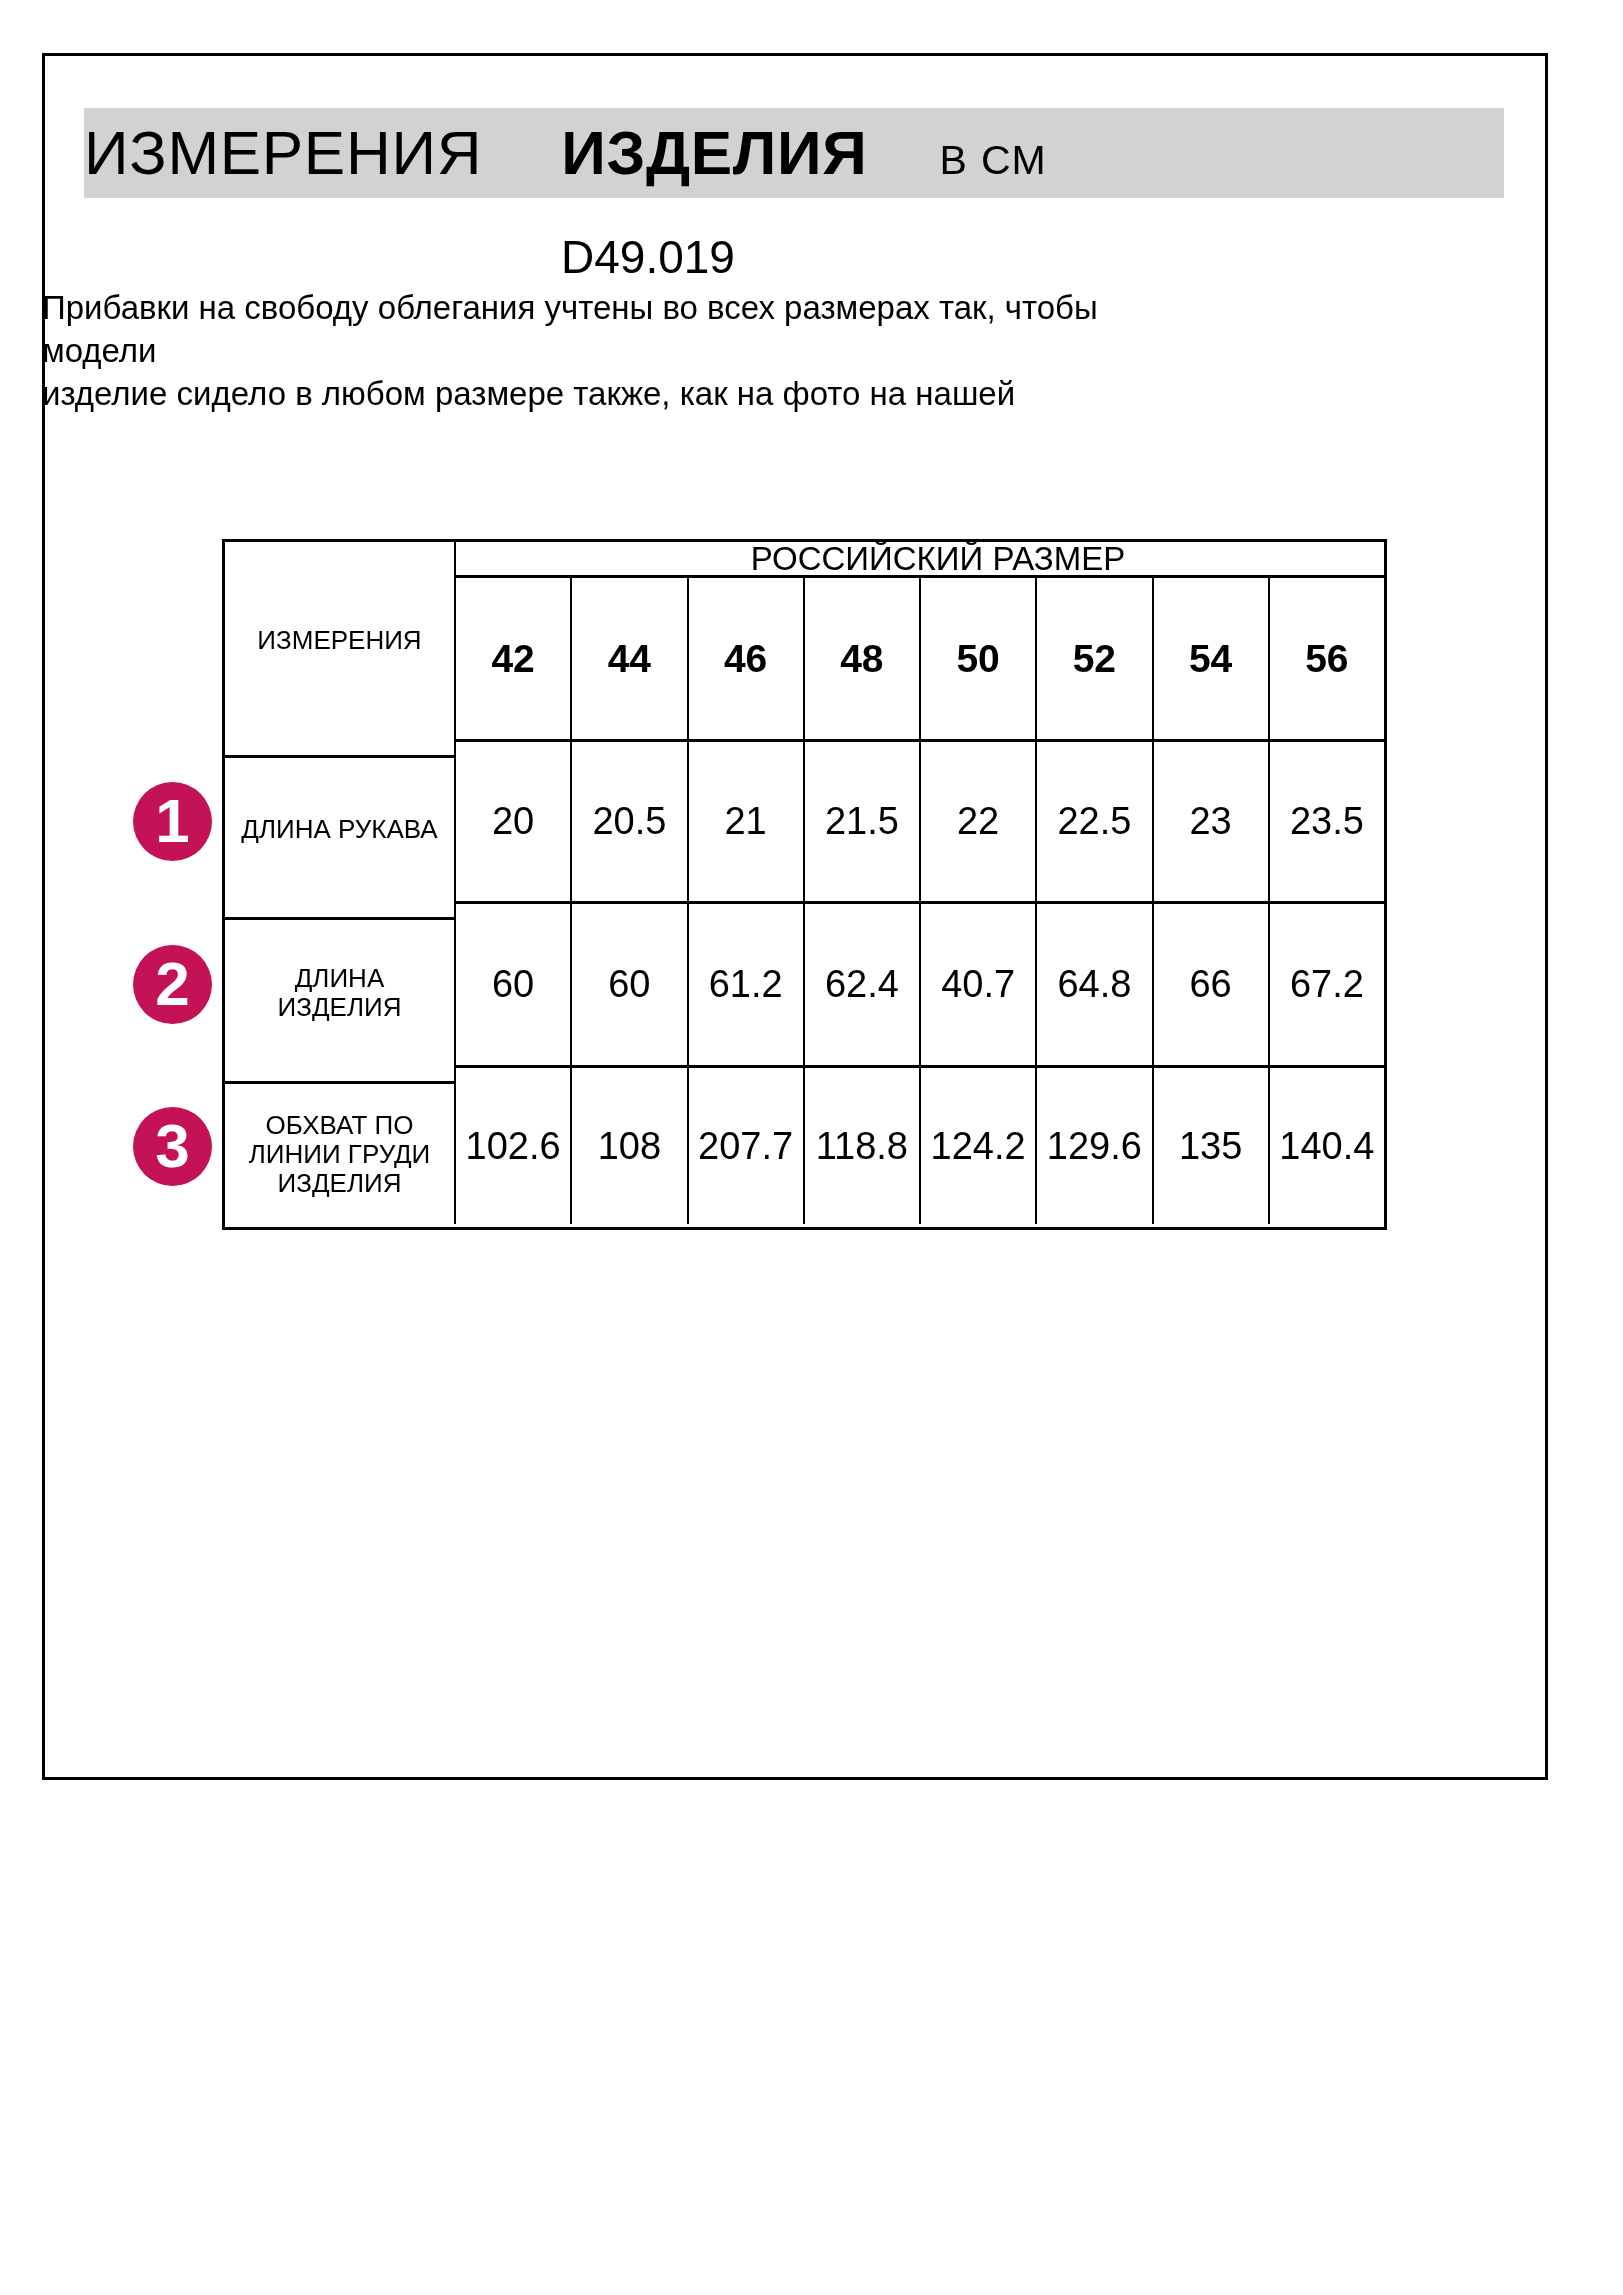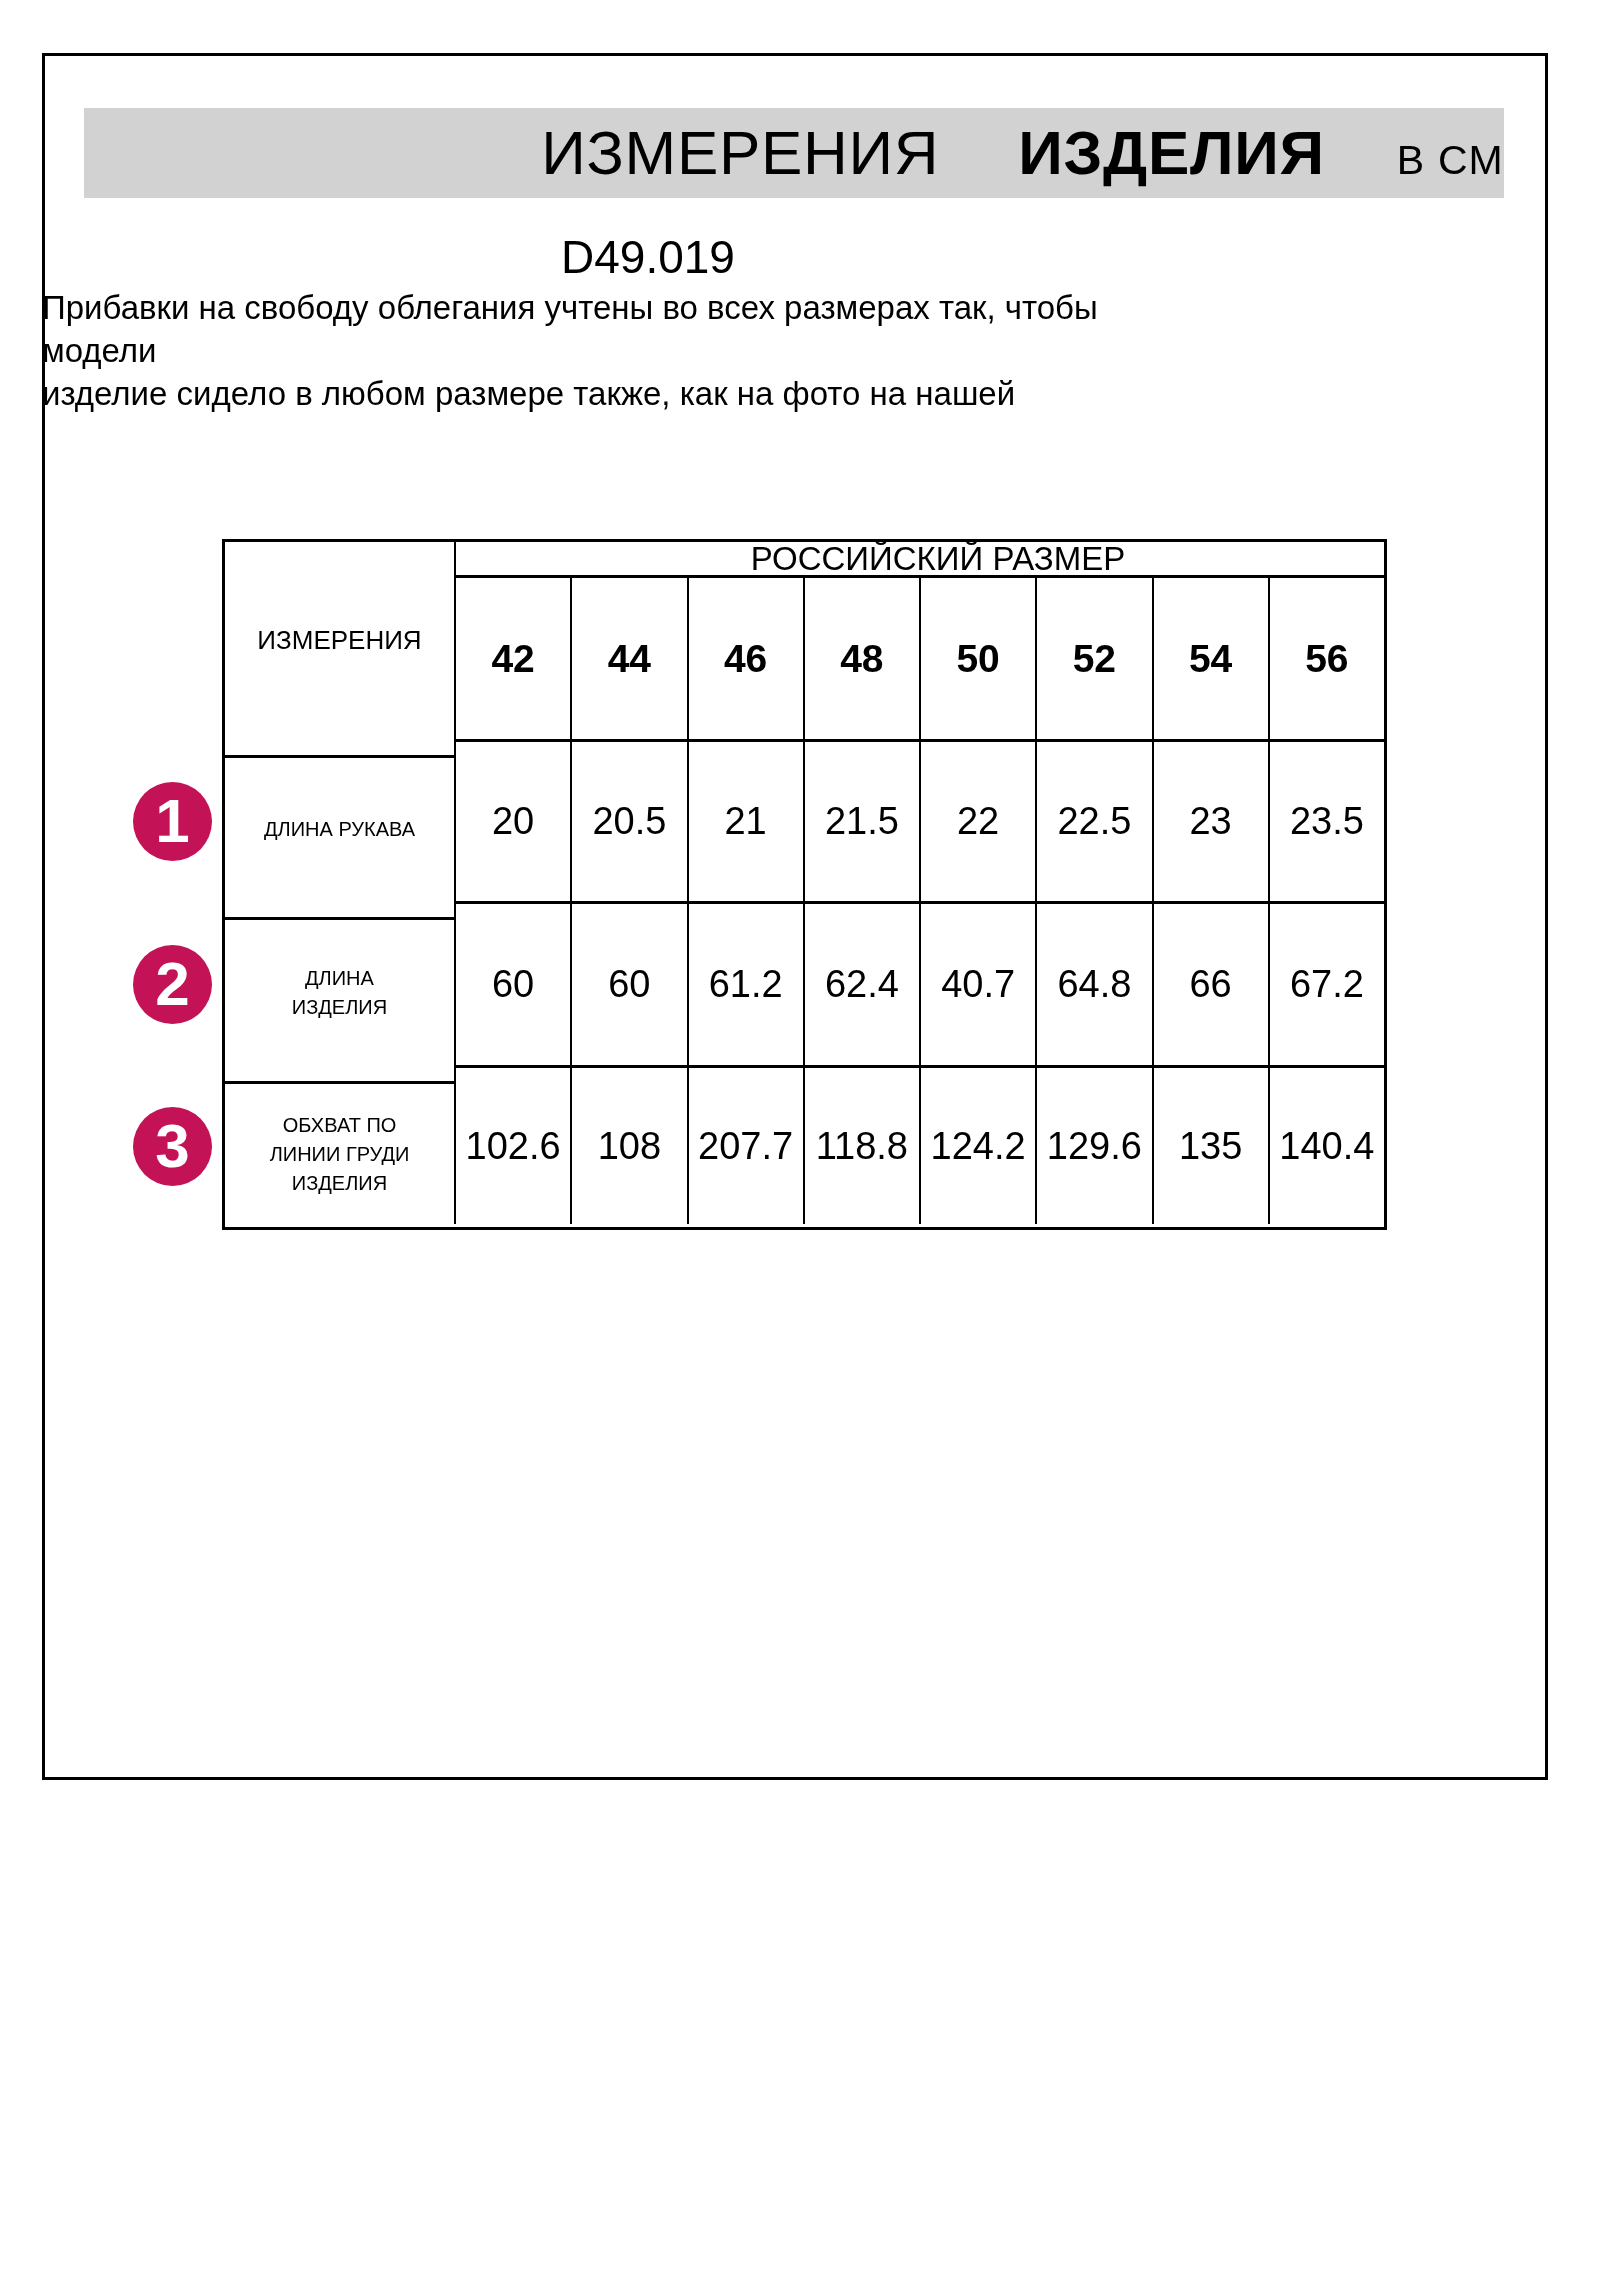--- a/index.html
+++ b/index.html
@@ -24,24 +24,23 @@
     border: 3.9px solid #000;
     box-sizing: border-box;
   }
   .header-bar {
     position: absolute;
     left: 84px;
     top: 108px;
     width: 1420px;
     height: 90px;
     background: var(--bar-bg, #d2d2d2);
-    text-align: right;
+    text-align: left;
     line-height: 90px;
     white-space: nowrap;
-    padding-left: 118px;
     box-sizing: border-box;
   }
   .header-bar .t-regular {
     font-size: 62px;
     font-weight: 400;
     letter-spacing: 0.7px;
   }
   .header-bar .t-bold {
     font-size: 62px;
     font-weight: 700;
@@ -108,21 +107,21 @@
     font-size: 33px;
     padding-left: 36px;
   }
   .size-cell {
     grid-row: 2;
     font-size: 39px;
     font-weight: 700;
   }
   .label-cell {
     grid-column: 1;
-    font-size: 20px;
+    font-size: 26px;
     line-height: 29px;
     flex-direction: column;
     margin-top: 16px;
   }
   .value-cell {
     font-size: 38px;
   }
   .row-marker {
     position: absolute;
     left: 133px;

